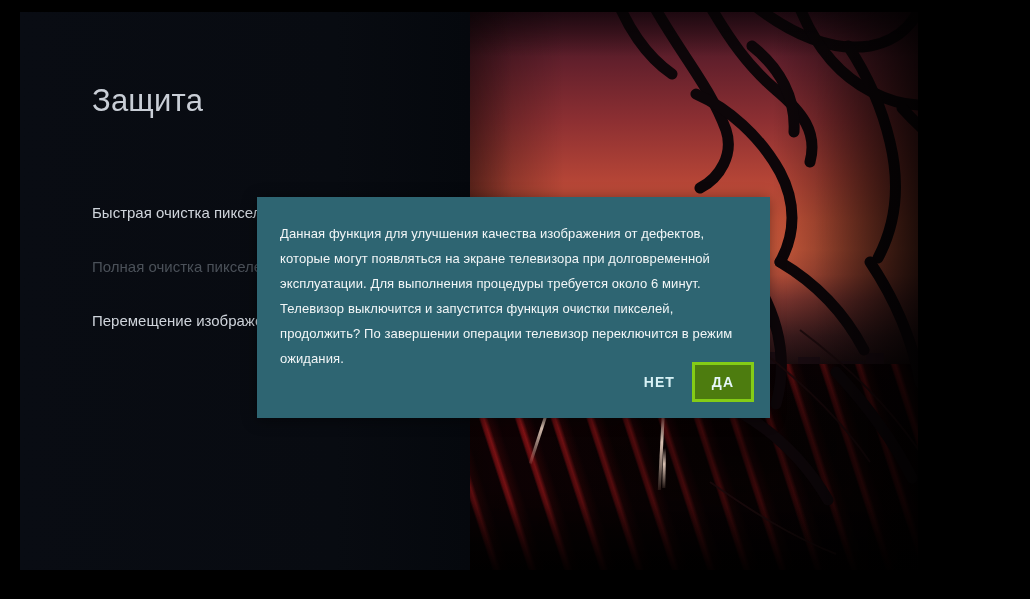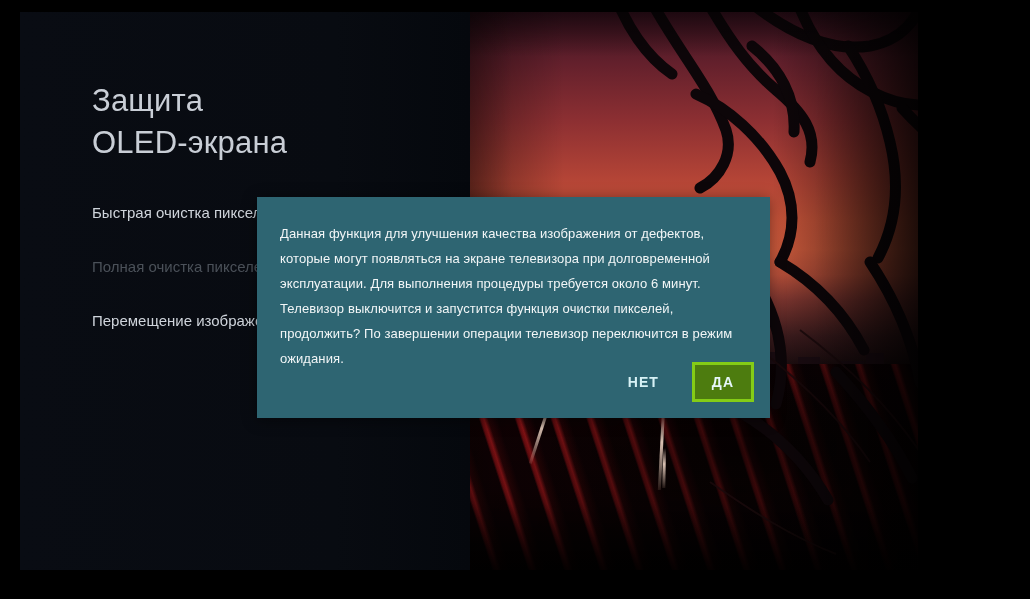--- a/index.html
+++ b/index.html
@@ -196,21 +196,21 @@
     line-height: 25px;
     color: #f2f6f7;
     letter-spacing: .1px;
   }
   #dialog-actions {
     position: absolute;
     right: 16px;
     bottom: 16px;
     display: flex;
     align-items: flex-start;
-    gap: 16px;
+    gap: 0;
   }
   .dlg-btn {
     min-width: 62px;
     height: 40px;
     display: flex;
     align-items: center;
     justify-content: center;
     padding: 0 16px;
     font-size: 14px;
     font-weight: 700;
@@ -325,21 +325,20 @@
       <div class="watermark">
         <div></div>
         <div></div>
       </div>
     </div>
 
     <div id="settings-panel">
 
       <div id="page-title">
         <div>Защита</div>
-        <div>OLED-экрана</div>
       </div>
 
       <div id="menu-list">
         <div class="menu-item">
           <span>Быстрая очистка пикселей</span>
         </div>
         <div class="menu-item disabled">
           <span>Полная очистка пикселей</span>
         </div>
         <div class="menu-item">

